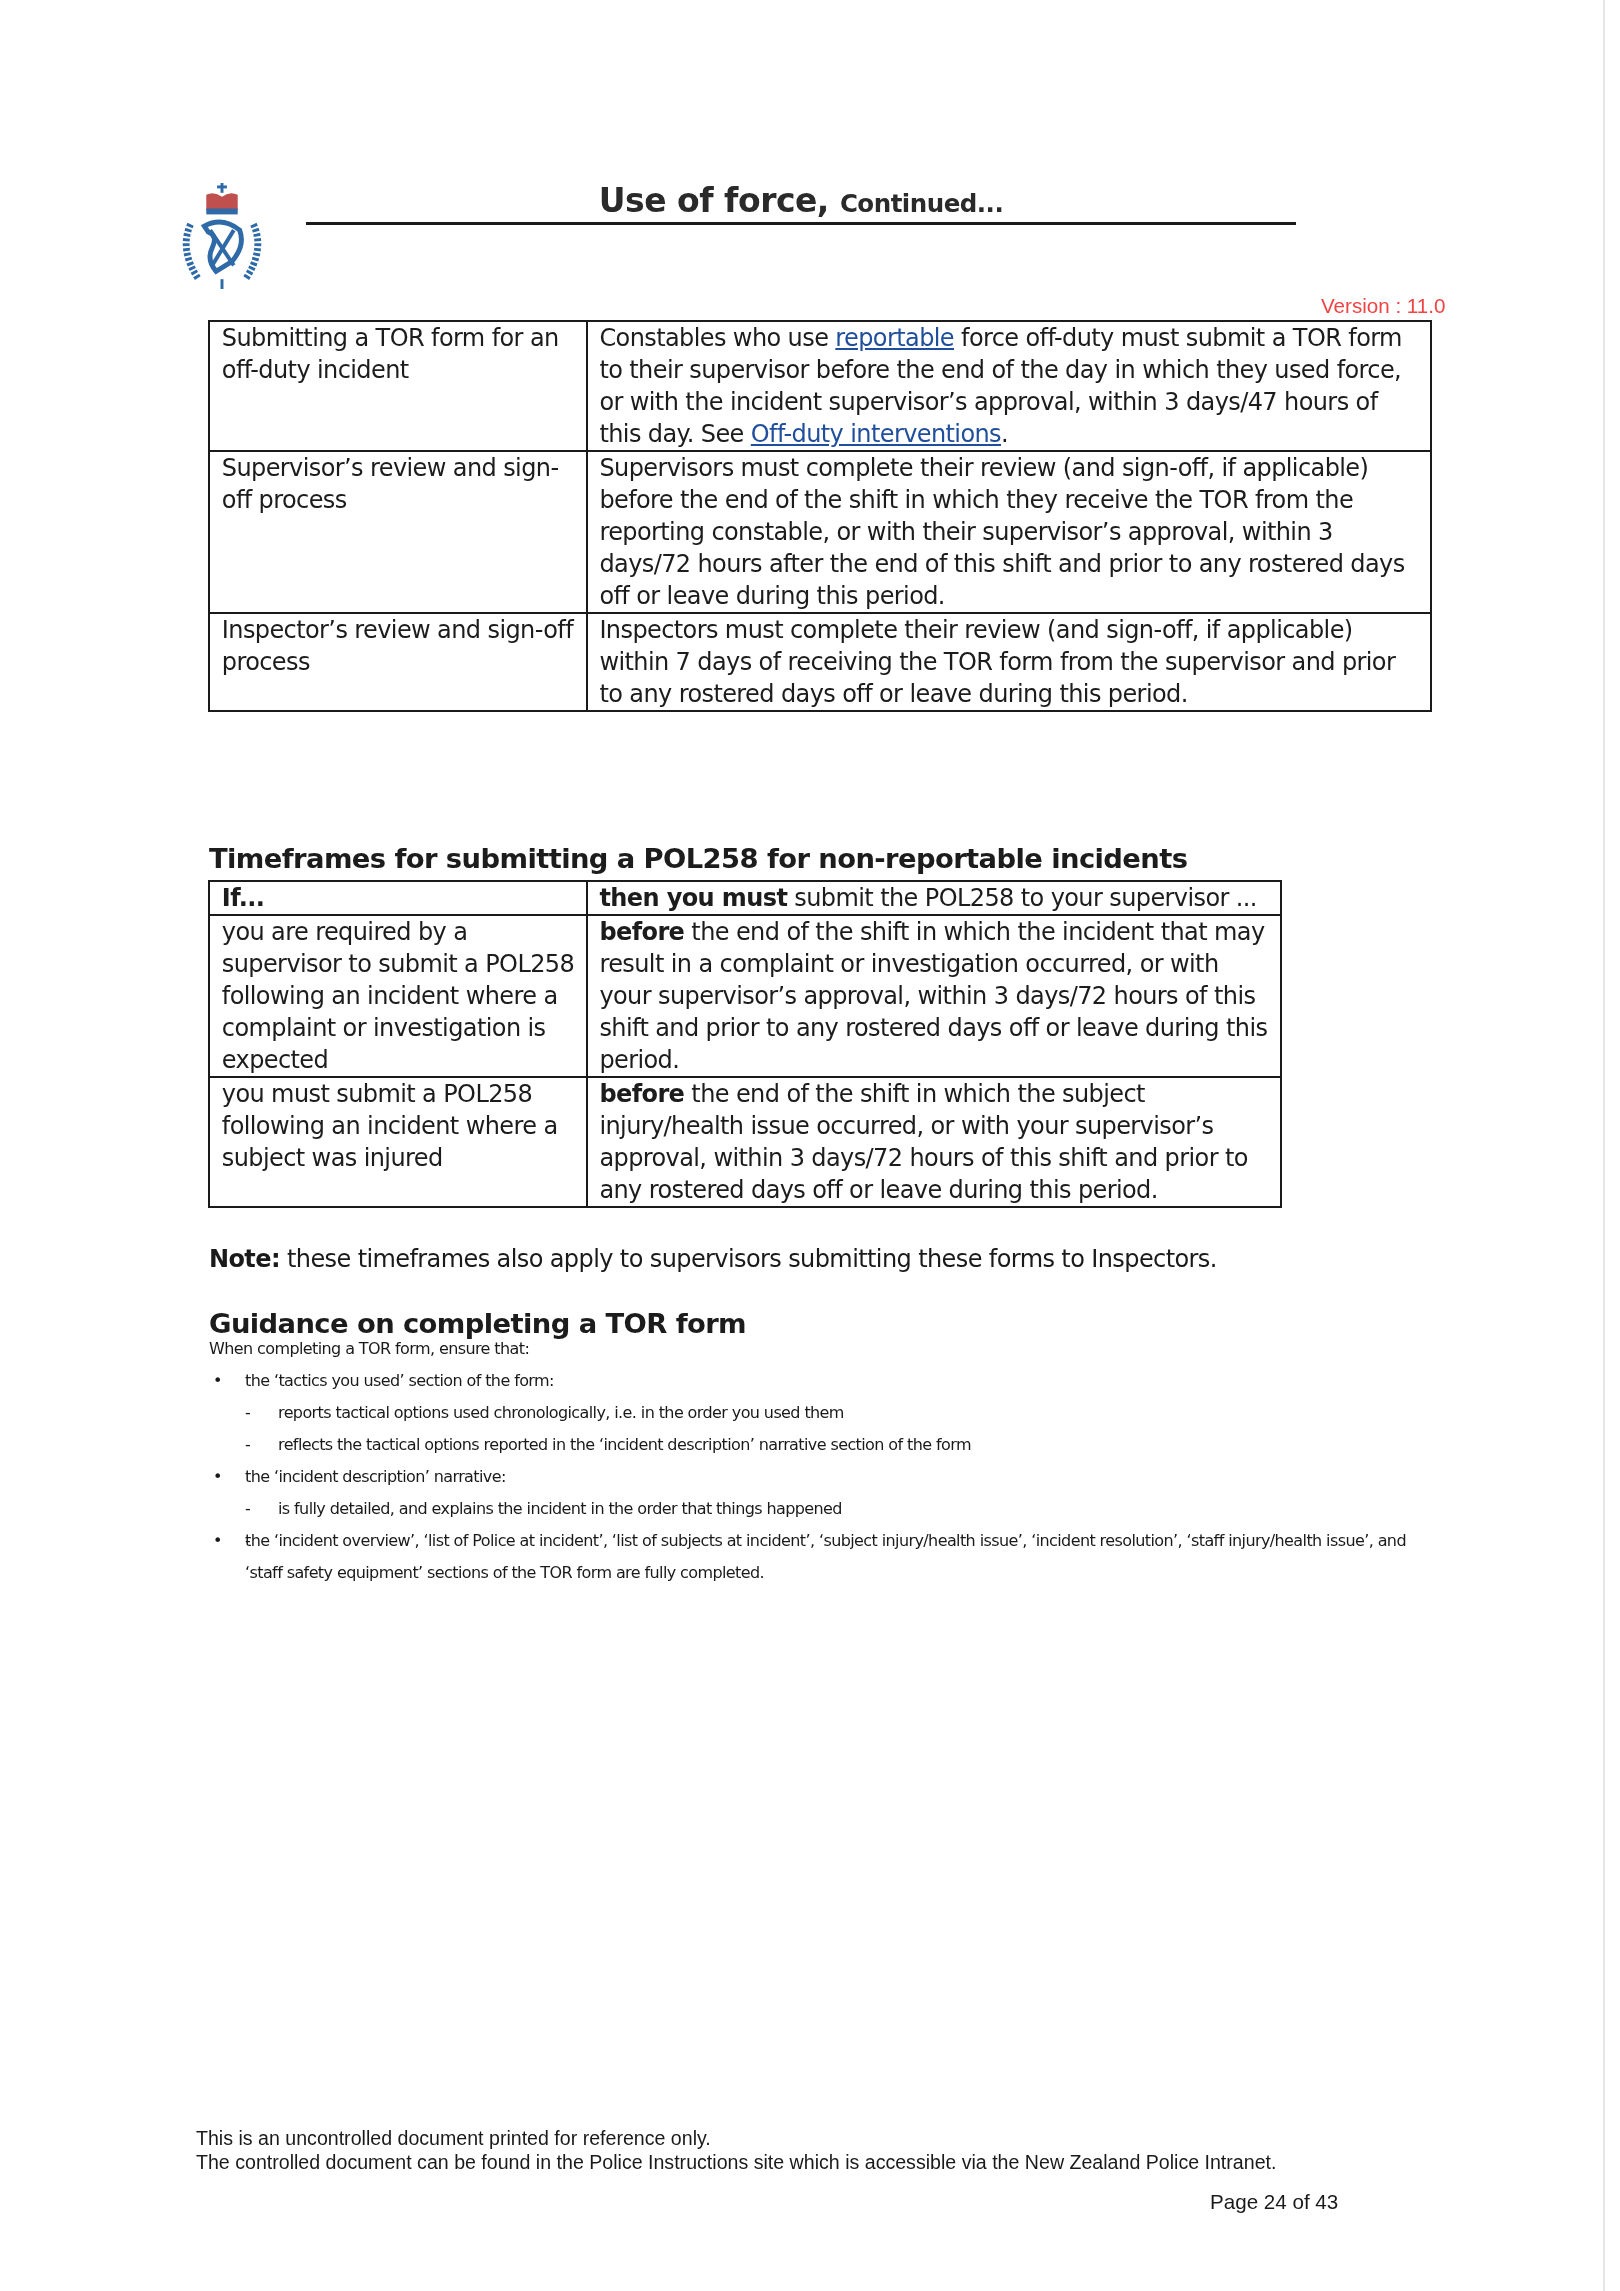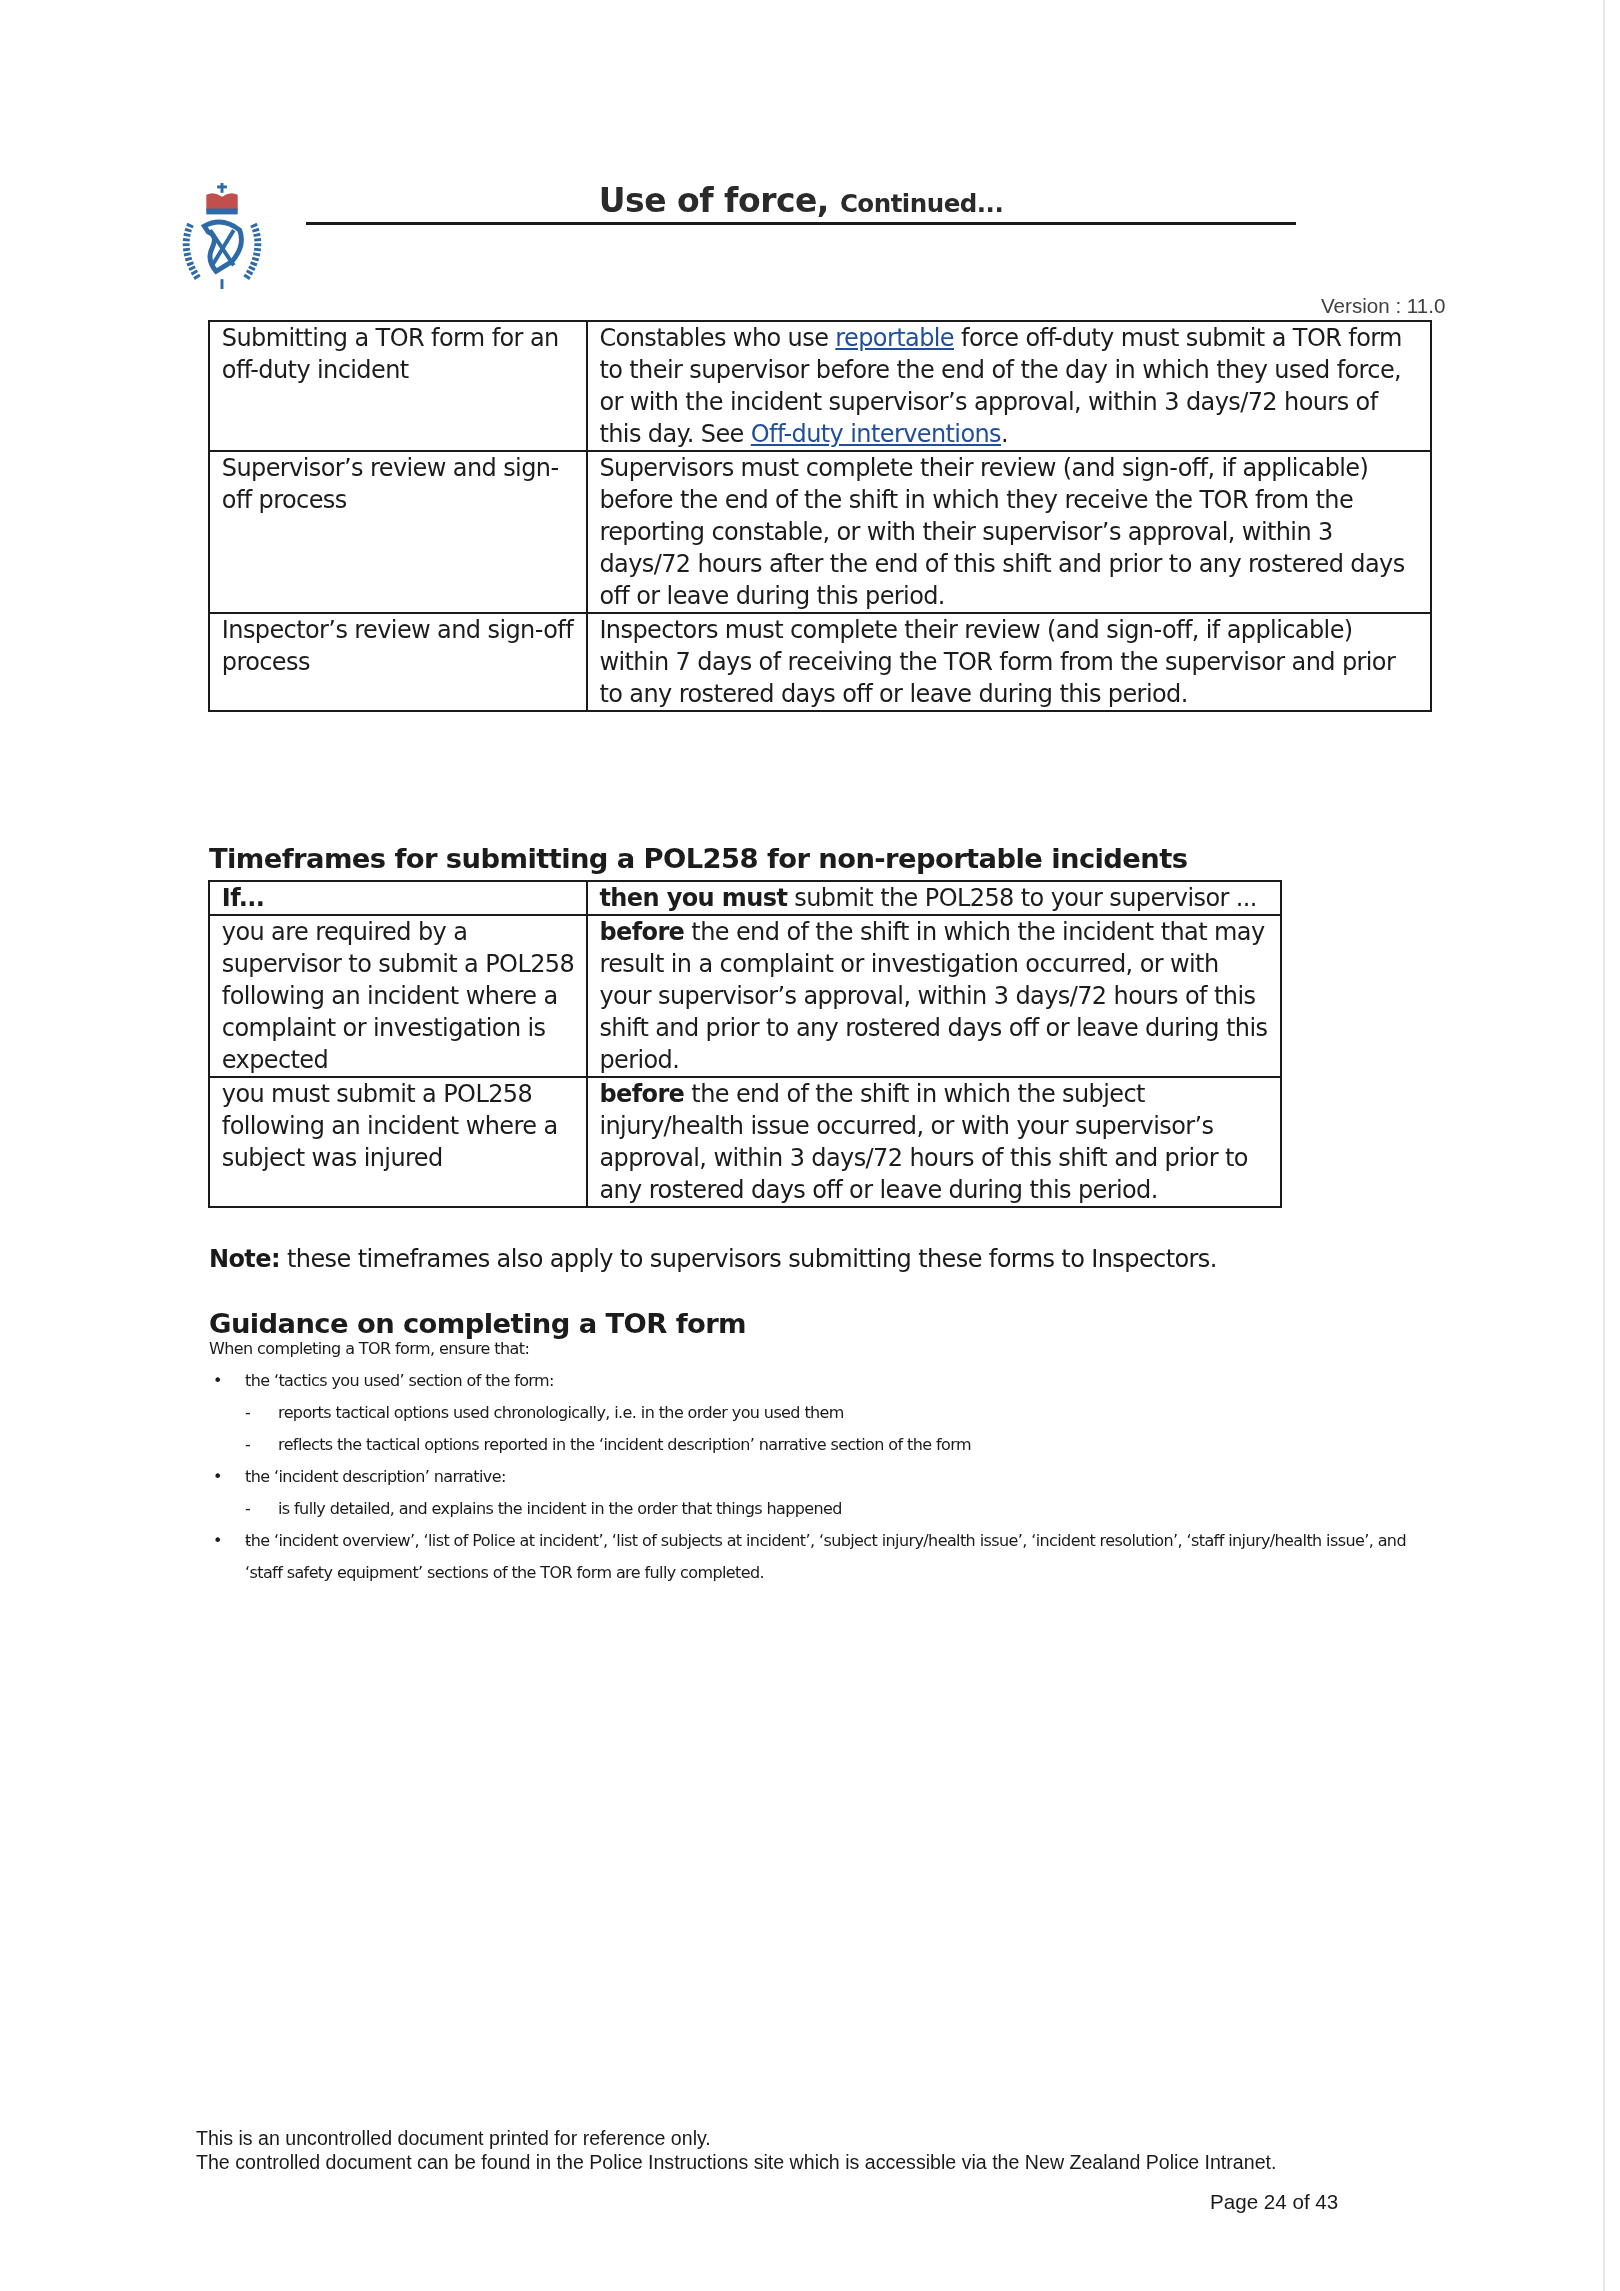--- a/index.html
+++ b/index.html
@@ -7,21 +7,21 @@
          font-family: "DejaVu Sans", sans-serif; color: #1a1a1a; }
   .page-edge { position: absolute; left: 1603px; top: 0; width: 2px; height: 2292px; background: #e6e6e6; }
 
   .logo { position: absolute; left: 169px; top: 181px; width: 106px; height: 110px; }
   .header-title { position: absolute; left: 306px; top: 181px; width: 990px; text-align: center;
                   font-family: "DejaVu Sans", sans-serif; font-weight: bold; font-size: 33px; color: #2a2a2a;
                   letter-spacing: -0.5px; }
   .header-title .cont { font-size: 24.5px; }
   .header-rule { position: absolute; left: 306px; top: 222px; width: 990px; height: 2.9px; background: #1a1a1a; }
   .version { position: absolute; left: 1321px; top: 294px; font-family: "Liberation Sans", sans-serif;
-             font-size: 20.6px; color: #404040; }
+             font-size: 20.6px; color: #ef4444; }
 
   table.grid { position: absolute; border-collapse: collapse; table-layout: fixed;
                font-family: "DejaVu Sans", sans-serif; font-size: 24px; line-height: 32px;
                letter-spacing: -0.6px; color: #1c1c1c; }
   table.grid td { border: 2px solid #1a1a1a; vertical-align: top; padding: 0 9.8px 0 11.8px; }
   table.grid td.left { width: 354px; }
   #t1 { left: 208px; top: 320px; width: 1224px; }
   #t2 { left: 208px; top: 880px; width: 1074px; }
   a.lnk { color: #1f4e9c; text-decoration: underline; }
 
@@ -66,21 +66,21 @@
   <span>Use of force,</span>
   <span class="cont">Continued...</span>
 </div>
 <div class="header-rule"></div>
 <div class="version">Version : 11.0</div>
 
 <table class="grid" id="t1">
   <tbody>
       <tr>
     <td class="left">Submitting a TOR form for an off-duty incident</td>
-    <td><span>Constables who use </span><a class="lnk">reportable</a><span> force off-duty must submit a TOR form to their supervisor before the end of the day in which they used force, or with the incident supervisor’s approval, within 3 days/72 hours of this day. See </span><a class="lnk">Off-duty interventions</a><span>.</span></td>
+    <td><span>Constables who use </span><a class="lnk">reportable</a><span> force off-duty must submit a TOR form to their supervisor before the end of the day in which they used force, or with the incident supervisor’s approval, within 3 days/47 hours of this day. See </span><a class="lnk">Off-duty interventions</a><span>.</span></td>
   </tr>
   <tr>
     <td class="left">Supervisor’s review and sign-off process</td>
     <td>Supervisors must complete their review (and sign-off, if applicable) before the end of the shift in which they receive the TOR from the reporting constable, or with their supervisor’s approval, within 3 days/72 hours after the end of this shift and prior to any rostered days off or leave during this period.</td>
   </tr>
   <tr>
     <td class="left">Inspector’s review and sign-off process</td>
     <td>Inspectors must complete their review (and sign-off, if applicable) within 7 days of receiving the TOR form from the supervisor and prior to any rostered days off or leave during this period.</td>
   </tr>
 </tbody>

